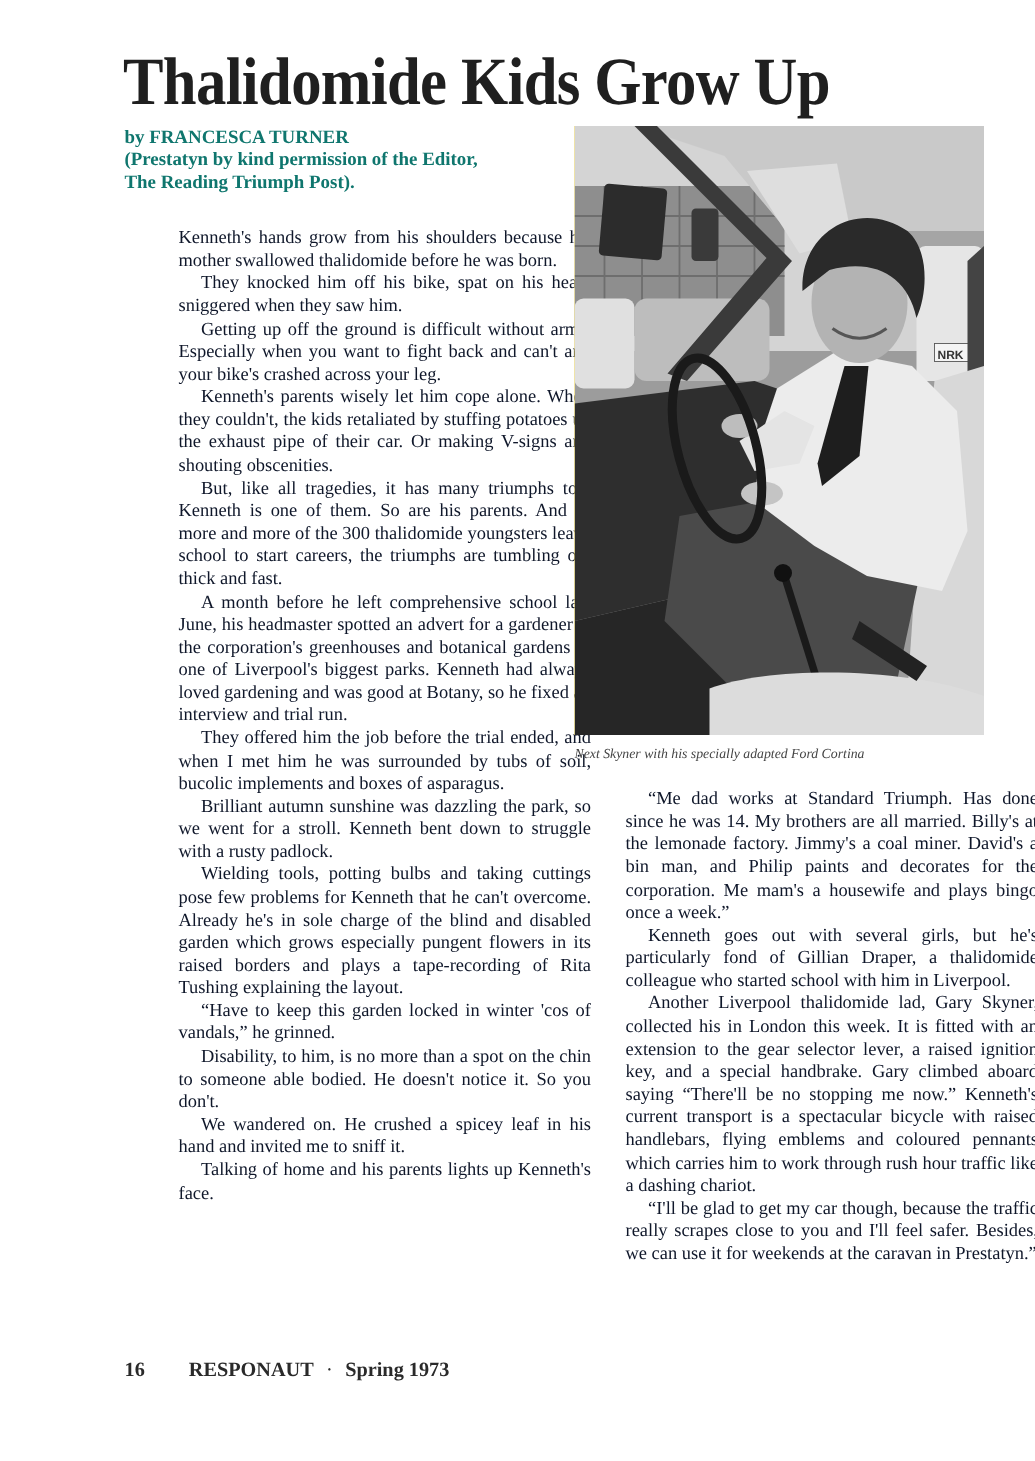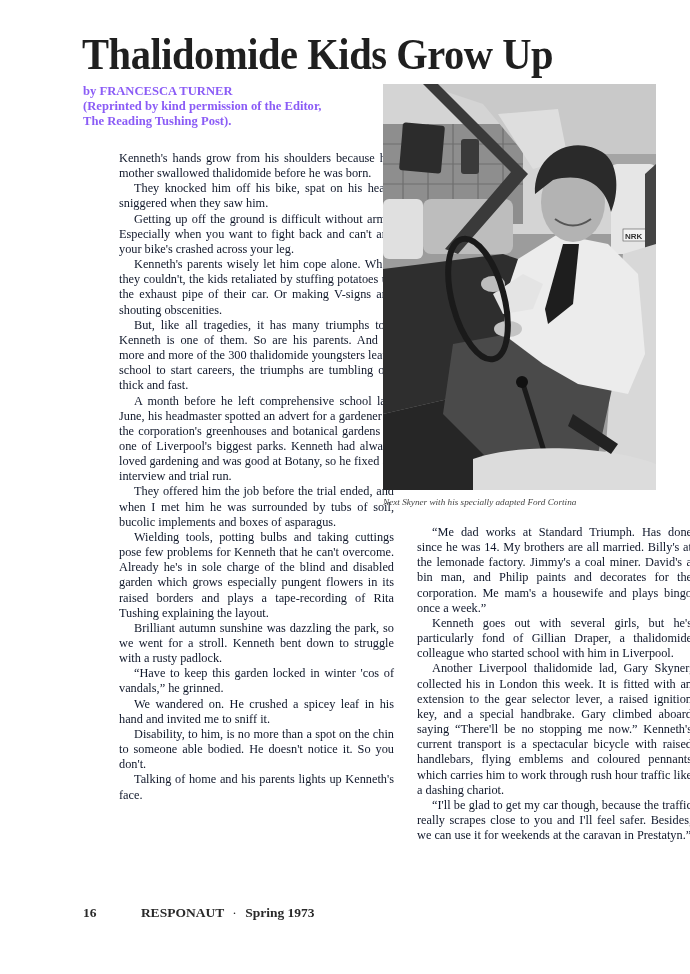--- a/index.html
+++ b/index.html
@@ -3,62 +3,62 @@
 <meta charset="utf-8">
 <style>
   html, body { margin: 0; padding: 0; background: #ffffff; }
   body { width: 690px; height: 974px; position: relative; overflow: hidden;
          font-family: "Liberation Serif", "DejaVu Serif", serif; color: #2a2a2a; }
   .title { position: absolute; left: 82px; top: 28px; margin: 0;
            font-family: "Liberation Serif", serif; font-weight: bold;
            font-size: 45px; letter-spacing: -0.5px; color: #1f1f1f;
            transform: scaleX(0.9); transform-origin: left top; white-space: nowrap; }
   .byline { position: absolute; left: 83px; top: 84px; width: 285px;
-            font-weight: bold; font-size: 12.6px; line-height: 15px; color: #8b5cf6; }
+            font-weight: bold; font-size: 12.6px; line-height: 15px; color: #0f766e; }
   .byline div { white-space: nowrap; }
   .col { position: absolute; font-size: 12.3px; line-height: 15.15px;
          text-align: justify; color: #0f172a; margin-left: 36px; }
   .col p { margin: 0; text-indent: 15px; hyphens: auto; }
   .col p.noindent { text-indent: 0; }
   .col-left { left: 83px; top: 151px; width: 275px; }
   .col-right { left: 381px; top: 525px; width: 275px; }
   .photo { position: absolute; left: 383px; top: 84px; width: 273px; height: 406px;
            overflow: hidden; background: #fde047; }
   .photo svg { display: block; }
   .caption { position: absolute; left: 383px; top: 497px; font-style: italic;
              font-size: 9.2px; color: #444; white-space: nowrap; }
   .footer { position: absolute; left: 83px; top: 905px; font-weight: bold;
             font-size: 13.5px; color: #2a2a2a; white-space: nowrap; }
-  .footer .pg { margin-right: 41px; }
+  .footer .pg { margin-right: 26px; }
   .footer .sep { font-weight: normal; margin: 0 5px; }
 </style>
 </head>
 <body>
 
 <h1 class="title">Thalidomide Kids Grow Up</h1>
 
 <div class="byline">
   <div>by FRANCESCA TURNER</div>
-  <div>(Reprinted by kind permission of the Editor,</div>
-  <div>The Reading Tushing Post).</div>
+  <div>(Prestatyn by kind permission of the Editor,</div>
+  <div>The Reading Triumph Post).</div>
 </div>
 
 <div class="col col-left">
   <p class="noindent">Kenneth's hands grow from his shoulders because his mother swallowed thalidomide before he was born.</p>
   <p>They knocked him off his bike, spat on his head, sniggered when they saw him.</p>
   <p>Getting up off the ground is difficult without arms. Especially when you want to fight back and can't and your bike's crashed across your leg.</p>
   <p>Kenneth's parents wisely let him cope alone. When they couldn't, the kids retaliated by stuffing potatoes up the exhaust pipe of their car. Or making V-signs and shouting obscenities.</p>
   <p>But, like all tragedies, it has many triumphs too. Kenneth is one of them. So are his parents. And as more and more of the 300 thalidomide youngsters leave school to start careers, the triumphs are tumbling out thick and fast.</p>
   <p>A month before he left comprehensive school last June, his headmaster spotted an advert for a gardener at the corporation's greenhouses and botanical gardens in one of Liverpool's biggest parks. Kenneth had always loved gardening and was good at Botany, so he fixed an interview and trial run.</p>
   <p>They offered him the job before the trial ended, and when I met him he was surrounded by tubs of soil, bucolic implements and boxes of asparagus.</p>
+  <p>Brilliant autumn sunshine was dazzling the park, so we went for a stroll. Kenneth bent down to struggle with a rusty padlock.</p>
   <p>Wielding tools, potting bulbs and taking cuttings pose few problems for Kenneth that he can't over­come. Already he's in sole charge of the blind and disabled garden which grows especially pungent flowers in its raised borders and plays a tape-recording of Rita Tushing explaining the layout.</p>
-  <p>Brilliant autumn sunshine was dazzling the park, so we went for a stroll. Kenneth bent down to struggle with a rusty padlock.</p>
   <p>“Have to keep this garden locked in winter 'cos of vandals,” he grinned.</p>
+  <p>Disability, to him, is no more than a spot on the chin to someone able bodied. He doesn't notice it. So you don't.</p>
   <p>We wandered on. He crushed a spicey leaf in his hand and invited me to sniff it.</p>
-  <p>Disability, to him, is no more than a spot on the chin to someone able bodied. He doesn't notice it. So you don't.</p>
   <p>Talking of home and his parents lights up Kenneth's face.</p>
 </div>
 
 <div class="photo" title="Young man in white shirt and dark tie smiling from the driver's seat of a car, hands at the steering wheel">
   <svg width="273" height="406" viewBox="0 0 273 406" xmlns="http://www.w3.org/2000/svg">
 
     <rect x="0" y="0" width="273" height="406" fill="#9c9c9c"></rect>
     <rect x="0" y="0" width="273" height="150" fill="#d4d4d4"></rect>
 
     <rect x="0" y="40" width="140" height="100" fill="#8e8e8e"></rect>

